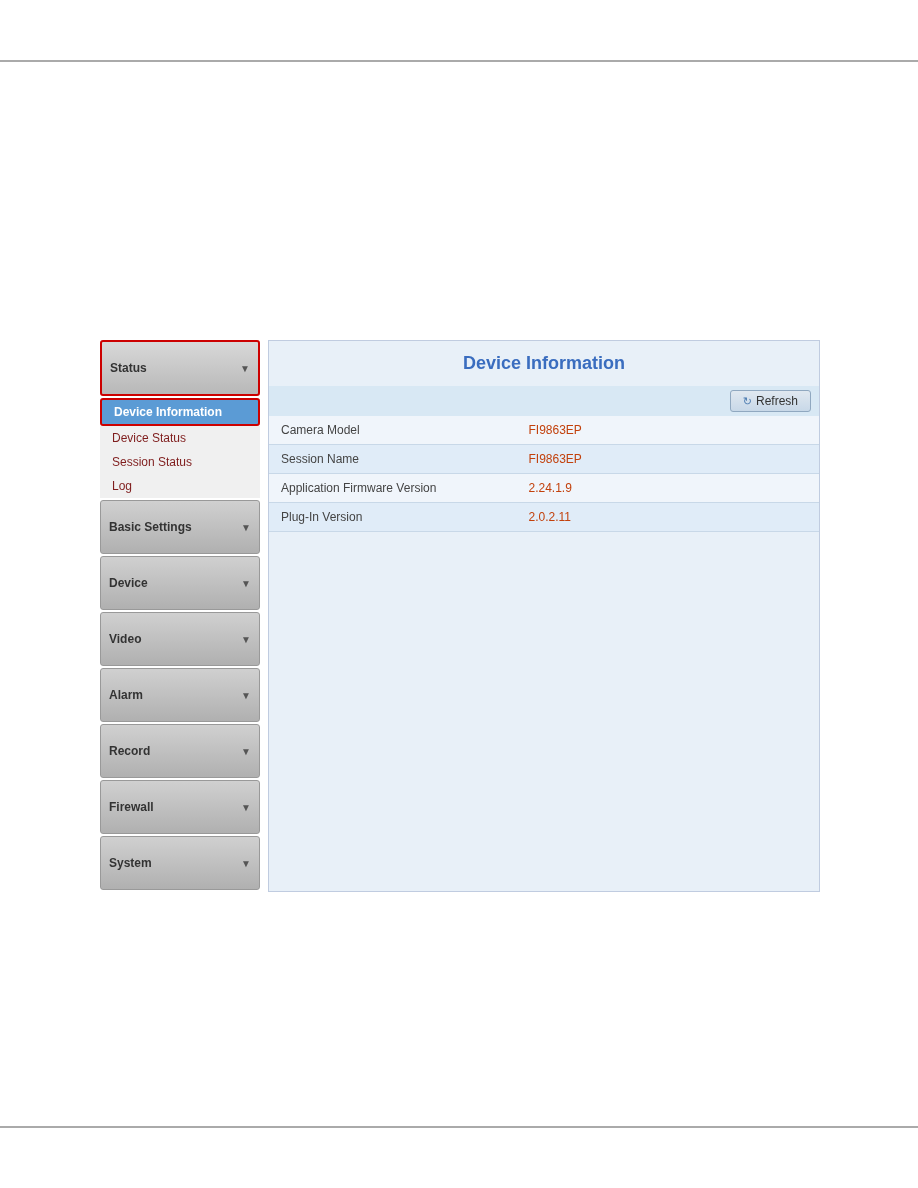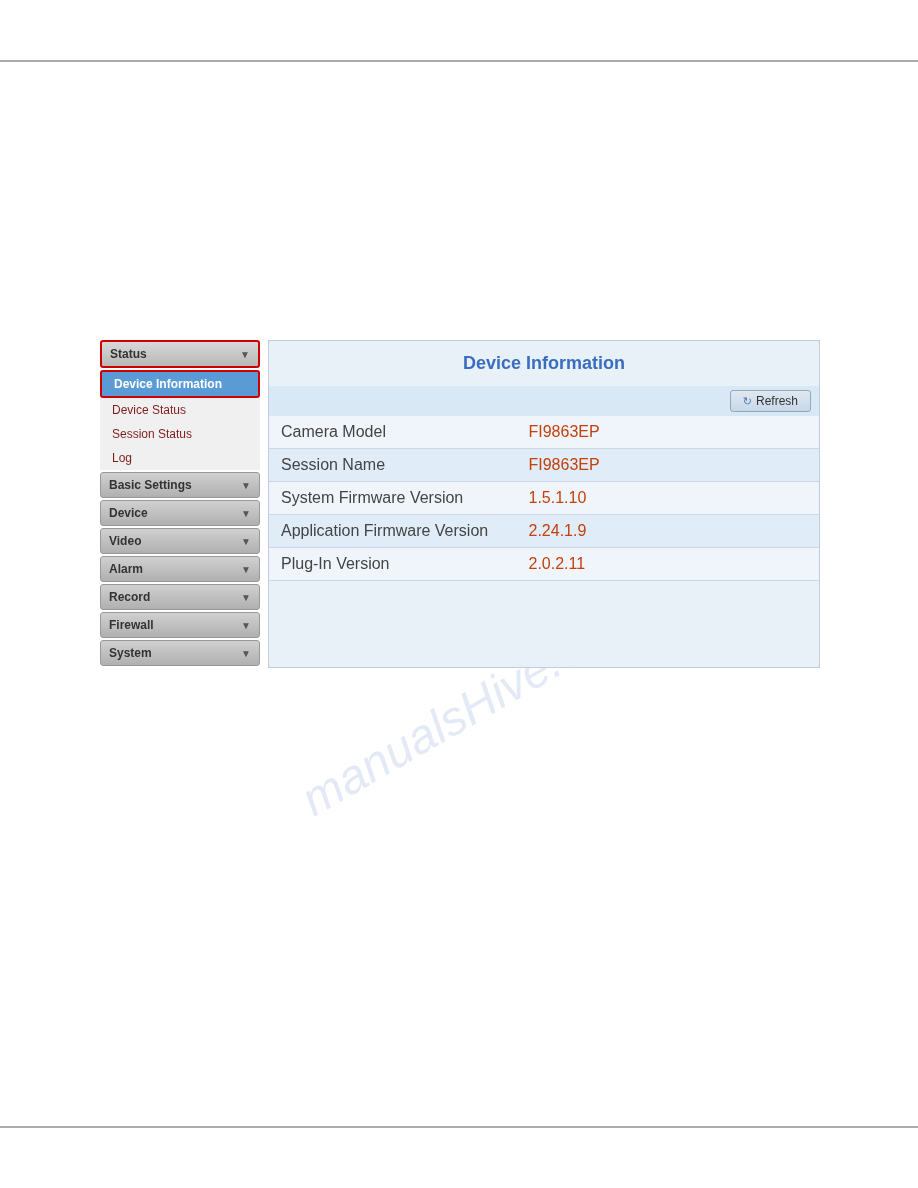--- a/index.html
+++ b/index.html
@@ -47,21 +47,21 @@
       margin-bottom: 2px;
     }
 
     .sidebar-header {
       display: flex;
       align-items: center;
       justify-content: space-between;
       background: linear-gradient(to bottom, #d0d0d0, #b0b0b0);
       border: 1px solid #999;
       border-radius: 3px;
-      padding: 5px 8px;
+      padding: 19px 8px;
       cursor: pointer;
       color: #333;
       font-size: 12px;
       font-weight: bold;
       margin-bottom: 2px;
     }
 
     .sidebar-header.active-section {
       border: 2px solid #cc0000;
       background: linear-gradient(to bottom, #d8d8d8, #b8b8b8);
@@ -142,21 +142,21 @@
     .info-table tr:nth-child(odd) {
       background: #f0f5fb;
     }
 
     .info-table tr:nth-child(even) {
       background: #e0ecf8;
     }
 
     .info-table td {
       padding: 7px 12px;
-      font-size: 16px;
+      font-size: 12px;
       color: #333;
     }
 
     .info-table td:first-child {
       color: #444;
       width: 45%;
     }
 
     .info-table td:last-child {
       color: #c2410c;
@@ -262,24 +262,20 @@
       <tbody id="info-table-body">
       <tr>
     <td>Camera Model</td>
     <td>FI9863EP</td>
   </tr>
           <tr>
     <td>Session Name</td>
     <td>FI9863EP</td>
   </tr>
           <tr>
-    <td>System Firmware Version</td>
-    <td>1.5.1.10</td>
-  </tr>
-          <tr>
     <td>Application Firmware Version</td>
     <td>2.24.1.9</td>
   </tr>
           <tr>
     <td>Plug-In Version</td>
     <td>2.0.2.11</td>
   </tr>
         </tbody>
     </table>
   </div>

